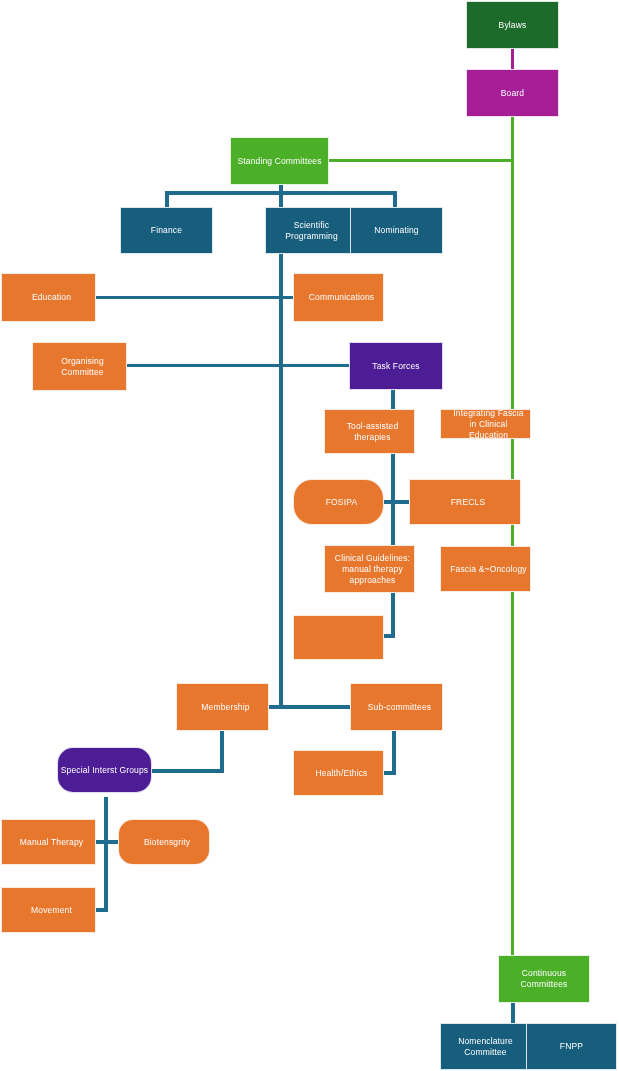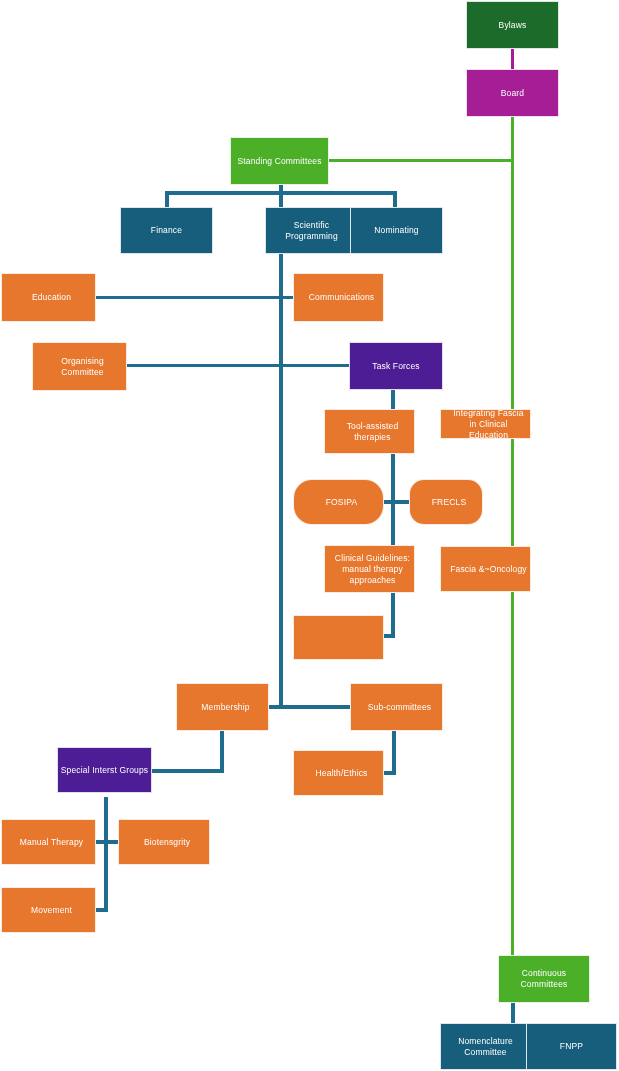--- a/index.html
+++ b/index.html
@@ -152,21 +152,21 @@
   </div>
 
   <div class="node c-orange wrap" style="left:409px; top:409px; width:91px; height:30px;">
     <span>Integrating Fascia in Clinical Education</span>
   </div>
 
   <div class="node c-orange" style="left:293px; top:479px; width:91px; height:46px;border-radius:19px;">
     <span>FOSIPA</span>
   </div>
 
-  <div class="node c-orange" style="left:409px; top:479px; width:74px; height:46px;border-radius:15px;">
+  <div class="node c-orange" style="left:409px; top:479px; width:112px; height:46px;">
     <span>FRECLS</span>
   </div>
 
   <div class="node c-orange wrap" style="left:293px; top:545px; width:91px; height:48px;">
     <span>Clinical Guidelines: manual therapy approaches</span>
   </div>
 
   <div class="node c-orange wrap" style="left:409px; top:546px; width:91px; height:46px;">
     <span>Fascia  &amp;~Oncology</span>
   </div>
@@ -180,29 +180,29 @@
   </div>
 
   <div class="node c-orange" style="left:350px; top:683px; width:93px; height:48px;">
     <span>Sub-committees</span>
   </div>
 
   <div class="node c-orange" style="left:293px; top:750px; width:91px; height:46px;">
     <span>Health/Ethics</span>
   </div>
 
-  <div class="node c-yellow overflowlabel" style="left:57px; top:747px; width:95px; height:46px;">
+  <div class="node c-yellow overflowlabel" style="left:57px; top:747px; width:95px; height:46px;border-radius:16px;">
     <span>Special Interst Groups</span>
   </div>
 
   <div class="node c-orange" style="left:1px; top:819px; width:95px; height:46px;">
     <span>Manual Therapy</span>
   </div>
 
-  <div class="node c-orange" style="left:118px; top:819px; width:92px; height:46px;">
+  <div class="node c-orange" style="left:118px; top:819px; width:92px; height:46px;border-radius:15px;">
     <span>Biotensgrity</span>
   </div>
 
   <div class="node c-orange" style="left:1px; top:887px; width:95px; height:46px;">
     <span>Movement</span>
   </div>
 
   <div class="node c-green wrap" style="left:467px; top:955px; width:92px; height:48px;">
     <span>Continuous Committees</span>
   </div>

